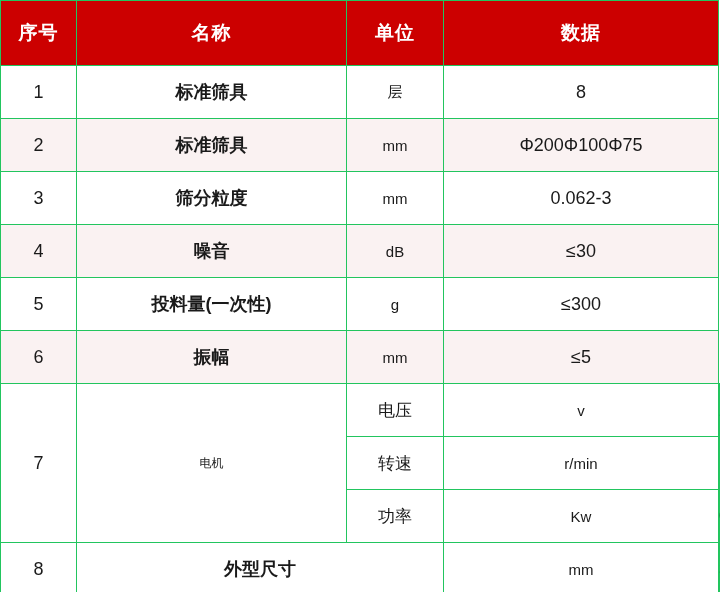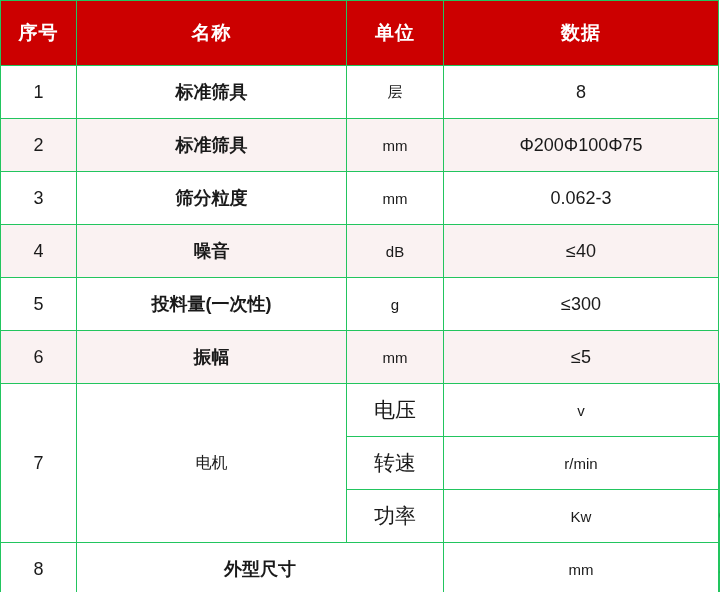--- a/index.html
+++ b/index.html
@@ -44,24 +44,24 @@
     background: #faf2f2;
   }
   td.unit-cell, td.small-text {
     font-size: 15px;
   }
   td.name-cell {
     font-size: 18px;
     font-weight: bold;
   }
   td.motor-label {
-    font-size: 16px;
+    font-size: 12px;
   }
   td.sub-name {
-    font-size: 21px;
+    font-size: 17px;
   }
   .col-no   { width: 76px; }
   .col-name { width: 270px; }
   .col-unit { width: 97px; }
   .col-data { width: 275px; }
 </style>
 </head>
 <body>
 
 <table class="spec-table">
@@ -95,21 +95,21 @@
     <tr class="odd">
       <td>3</td>
       <td class="name-cell">筛分粒度</td>
       <td class="unit-cell">mm</td>
       <td>0.062-3</td>
     </tr>
     <tr class="even">
       <td>4</td>
       <td class="name-cell">噪音</td>
       <td class="unit-cell">dB</td>
-      <td>≤40</td>
+      <td>≤30</td>
     </tr>
     <tr class="odd">
       <td>5</td>
       <td class="name-cell">投料量(一次性)</td>
       <td class="unit-cell">g</td>
       <td>≤300</td>
     </tr>
     <tr class="even">
       <td>6</td>
       <td class="name-cell">振幅</td>

